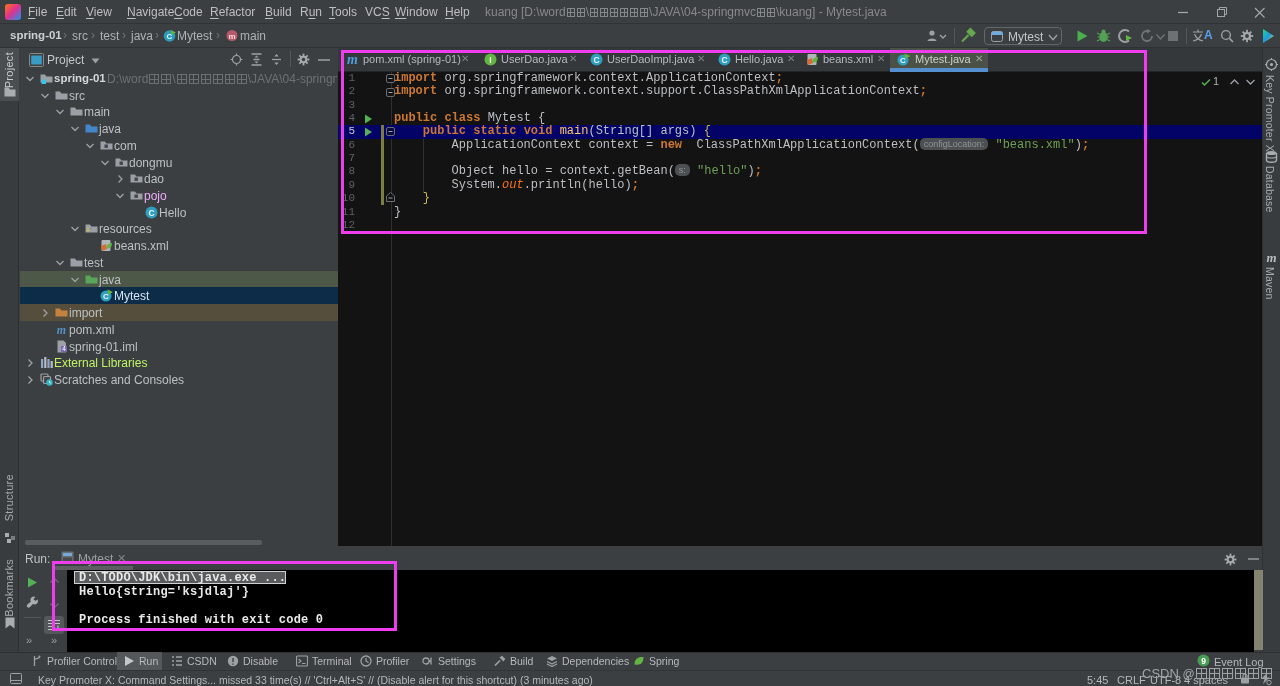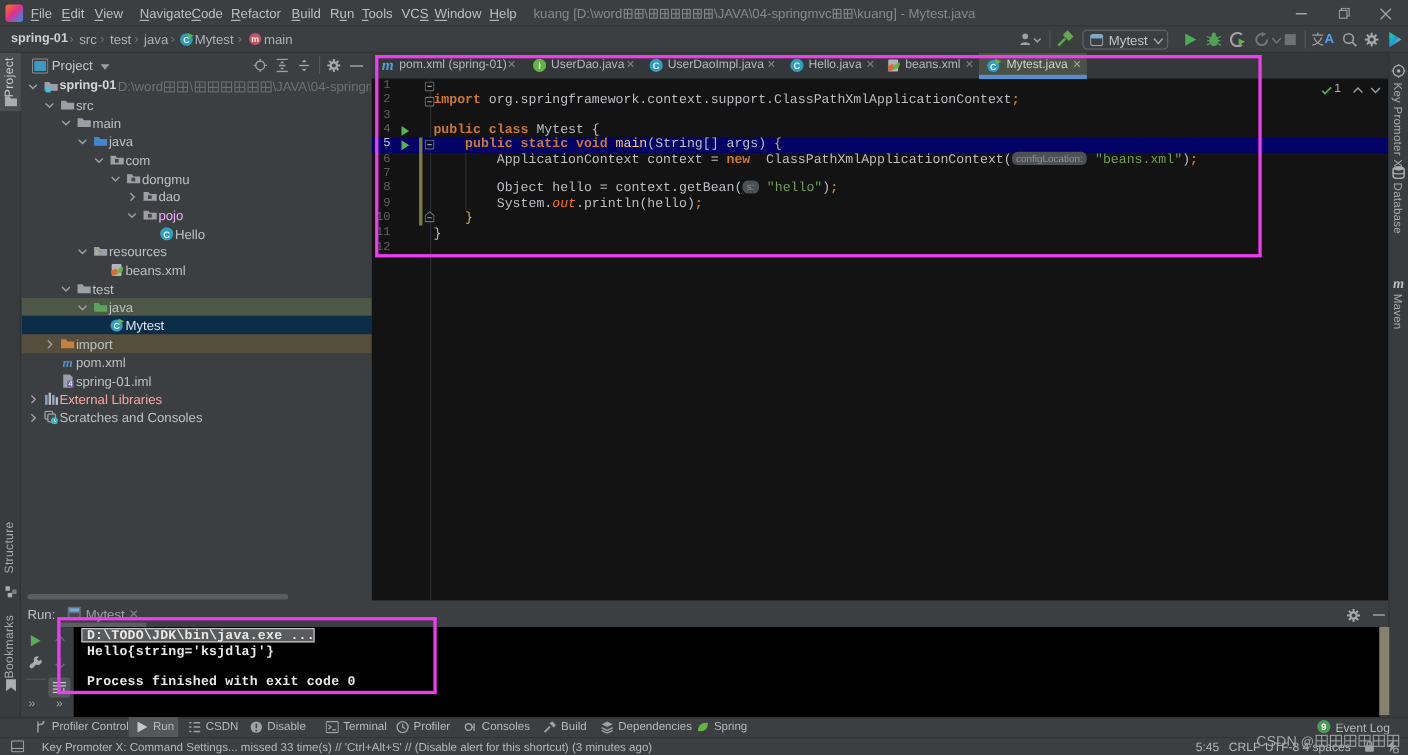--- a/index.html
+++ b/index.html
@@ -365,21 +365,21 @@
 <div class="trow" style="top:354px;">
     <svg class="chev" style="left:5px" width="10" height="10">
       <path d="M3.5 1.5 L7 5 L3.5 8.5" stroke="#9da1a5" stroke-width="1.3" fill="none"></path>
     </svg>
     <svg class="ticon" style="left:20px" width="13" height="13">
       <rect x="1" y="3" width="2.2" height="9" fill="#8fa7c4"></rect>
       <rect x="4.2" y="1" width="2.2" height="11" fill="#b6bcc2"></rect>
       <rect x="7.4" y="3" width="2.2" height="9" fill="#8fa7c4"></rect>
       <rect x="10.6" y="5" width="2.2" height="7" fill="#b6bcc2"></rect>
     </svg>
-    <span class="ttxt" style="left:34px;color:#fca5a5">External Libraries</span>
+    <span class="ttxt" style="left:34px;color:#bef264">External Libraries</span>
   </div>
 <div class="trow" style="top:371px;">
     <svg class="chev" style="left:5px" width="10" height="10">
       <path d="M3.5 1.5 L7 5 L3.5 8.5" stroke="#9da1a5" stroke-width="1.3" fill="none"></path>
     </svg>
     <svg class="ticon" style="left:20px" width="13" height="13">
       <rect x="1" y="1" width="7" height="7" rx="1" fill="none" stroke="#9aa0a5" stroke-width="1.2"></rect>
       <rect x="3.5" y="3.5" width="7" height="7" rx="1" fill="#41464a" stroke="#9aa0a5" stroke-width="1.2"></rect>
       <circle cx="9.5" cy="9.5" r="3.2" fill="#35b8c4"></circle>
       <path d="M9.5 7.8 V9.5 L10.8 10.3" stroke="#fff" stroke-width="0.9" fill="none"></path>
@@ -461,20 +461,21 @@
       <path d="M2.5 5.5 H6.5" stroke="#9da1a5"></path>
     </svg>
   <svg class="abs" style="left:48px;top:55px" width="9" height="10">
       <rect x="0.5" y="0.5" width="8" height="8" rx="1.5" fill="#0a0a40" stroke="#6a6e72"></rect>
       <path d="M2.5 4.5 H6.5" stroke="#9da1a5"></path>
     </svg>
   <svg class="abs" style="left:48px;top:120px" width="9" height="11">
       <path d="M0.5 4 L4.5 0.5 L8.5 4 V9.5 H0.5 Z" fill="#131314" stroke="#6a6e72"></path>
       <path d="M2.5 6 H6.5" stroke="#9da1a5"></path>
     </svg>
+  <div class="cline" style="top:0"><span class="kw">import</span> org.springframework.context.ApplicationContext<span class="kw">;</span></div>
   <div class="cline" style="top:13.35px"><span class="kw">import</span> org.springframework.context.support.ClassPathXmlApplicationContext<span class="kw">;</span></div>
   <div class="cline" style="top:40.05px"><span class="kw">public class </span>Mytest {</div>
   <div class="cline" style="top:53.4px">    <span class="kw">public static void </span><span style="color:#ffc66d">main</span>(String[] args) <span style="color:#c8b750">{</span></div>
   <div class="cline" style="top:66.75px">        ApplicationContext context = <span class="kw">new</span>  ClassPathXmlApplicationContext(<span class="pill">configLocation:</span> <span class="str">"beans.xml"</span>)<span class="kw">;</span></div>
   <div class="cline" style="top:93.45px">        Object hello = context.getBean(<span class="pill">s:</span> <span class="str">"hello"</span>)<span class="kw">;</span></div>
   <div class="cline" style="top:106.8px">        System.<span style="color:#f97316;font-style:italic">out</span>.println(hello)<span class="kw">;</span></div>
   <div class="cline" style="top:120.15px">    <span style="color:#c8b750">}</span></div>
   <div class="cline" style="top:133.5px">}</div>
   <svg class="abs" style="left:863px;top:6px" width="10" height="9">
       <path d="M1 4.5 L3.5 7 L9 1.5" stroke="#55b157" stroke-width="1.5" fill="none"></path>
@@ -586,21 +587,21 @@
 <span class="bitem" style="left:312px;top:655px">Terminal</span>
 <svg class="abs" style="left:360px;top:655px" width="12" height="12">
     <circle cx="6" cy="6" r="5" fill="none" stroke="#9da1a5" stroke-width="1.3"></circle>
     <path d="M6 3 V6 L8.5 7.5" stroke="#9da1a5" stroke-width="1.2" fill="none"></path>
   </svg>
 <span class="bitem" style="left:376px;top:655px">Profiler</span>
 <svg class="abs" style="left:422px;top:655px" width="12" height="12">
     <circle cx="4" cy="6" r="3" fill="none" stroke="#9da1a5" stroke-width="1.3"></circle>
     <path d="M7 6 H9 M9 2.5 V9.5" stroke="#9da1a5" stroke-width="1.3"></path>
   </svg>
-<span class="bitem" style="left:438px;top:655px">Consoles</span>
+<span class="bitem" style="left:438px;top:655px">Settings</span>
 <svg class="abs" style="left:494px;top:655px" width="12" height="12">
     <path d="M1 10.5 L6 5.5" stroke="#9da1a5" stroke-width="1.7"></path>
     <path d="M5.5 2.5 l2.5 -1.8 3.3 3.3 -1.8 2.5 z" fill="#9da1a5"></path>
   </svg>
 <span class="bitem" style="left:510px;top:655px">Build</span>
 <svg class="abs" style="left:546px;top:655px" width="12" height="12">
     <path d="M6 1 L11 3.5 L6 6 L1 3.5 Z" fill="#9da1a5"></path>
     <path d="M1 6.5 L6 9 L11 6.5 M1 9 L6 11.5 L11 9" stroke="#9da1a5" stroke-width="1.2" fill="none"></path>
   </svg>
 <span class="bitem" style="left:562px;top:655px">Dependencies</span>

